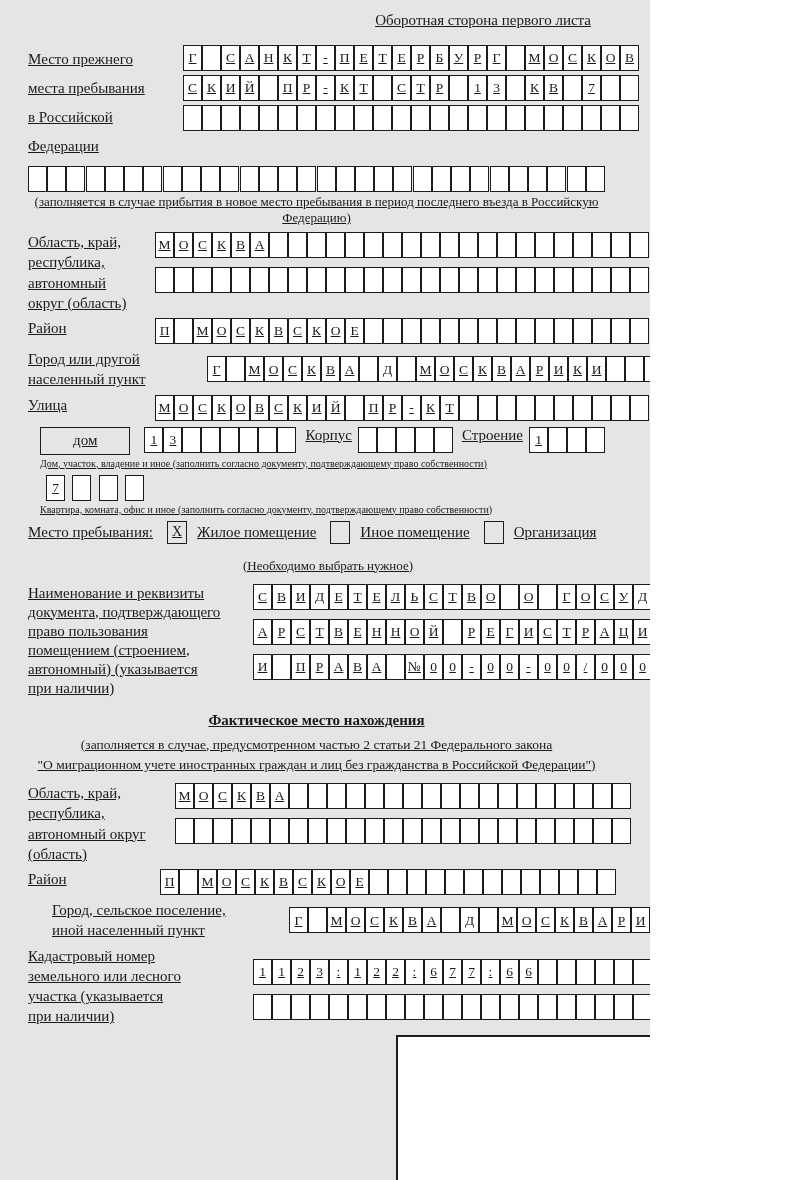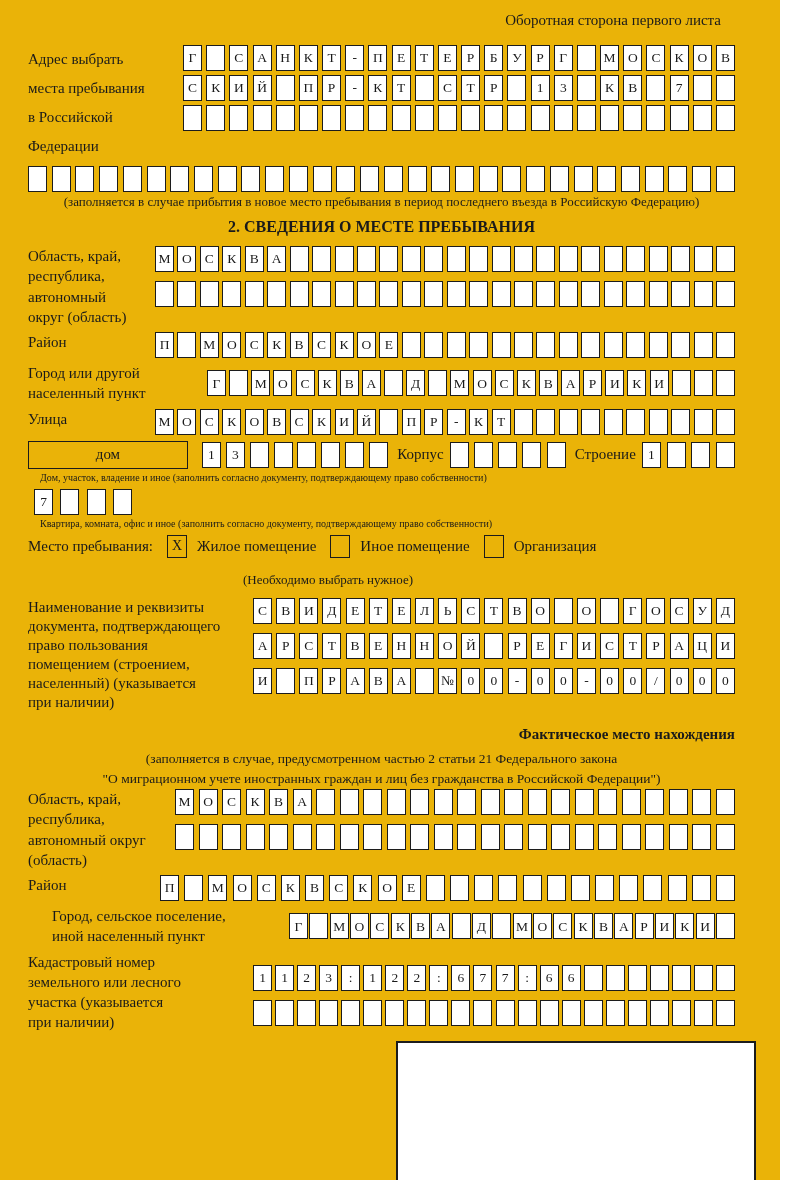--- a/index.html
+++ b/index.html
@@ -1,20 +1,20 @@
 <!DOCTYPE html>
 <html><head>
 <meta charset="utf-8">
 <style>
   html,body{margin:0;padding:0;background:#fff;}
   .page{
-    width:780px;height:1180px;box-sizing:border-box;position:relative;
-    background:#eab308;color:#1a1a1a;
+    width:650px;height:1180px;box-sizing:border-box;position:relative;
+    background:#e5e5e5;color:#1a1a1a;
     font-family:"Liberation Serif","DejaVu Serif",serif;
-    padding:12px 45px 0 28px;overflow:hidden;
+    padding:12px 45px 0 28px;overflow:hidden;text-decoration:underline;
   }
   .hdr{ text-align:right; font-size:15px; padding-right:14px; margin-bottom:16px;}
   .cells{display:flex;justify-content:space-between;}
   .cell{
     width:19px;height:26px;border:1.6px solid #1c1c1c;box-sizing:border-box;
     display:flex;align-items:center;justify-content:center;
     font-size:13.5px;line-height:1;background:#fff;flex:none;
   }
   .fieldrow{display:flex;margin-bottom:5px;}
   .lbl{font-size:15px;line-height:1.35;white-space:pre-line;flex:none;}
@@ -27,51 +27,51 @@
   .note{font-size:13px;text-align:center;margin:2px 0 6px 0;}
   .sect-title{font-size:16px;font-weight:bold;text-align:center;margin:8px 0 10px 0;}
   .lw127{width:127px;}
   .lw142{width:142px;}
   .lw147{width:147px;}
   .lw132{width:132px;}
   .lw200{width:200px;margin-left:24px;}
   .lw225{width:225px;}
   .vcenter{align-items:center;gap:37px;}
   
-  .house-row{display:flex;align-items:center;margin:6px 0 2px 0;}
+  .house-row{display:flex;margin:6px 0 2px 12px;}
   .namebox{border:1.6px solid #1c1c1c;height:28px;box-sizing:border-box;display:flex;align-items:center;justify-content:center;font-size:15px;}
   .box-dom{width:168px;}
   .box-kv{width:200px;}
   .cg8{width:196px;margin-left:14px;}
   .cg5{width:122px;margin-left:6px;}
   .cg4{width:98px;margin-left:6px;}
   .inline-lbl{font-size:15px;margin-left:9px;flex:none;}
   .subnote{font-size:10px;margin:3px 0 6px 12px;}
   
   .stay{display:flex;align-items:center;font-size:15px;margin-top:6px;}
   .chk{width:20px;height:23px;border:1.6px solid #1c1c1c;box-sizing:border-box;display:flex;align-items:center;justify-content:center;font-size:14px;margin:0 10px 0 14px;flex:none;}
   .stay-note{font-size:13px;margin:14px 0 10px 215px;}
   .doc-lbl{line-height:19px;}
   
-  .fact-title{font-size:15px;font-weight:bold;text-align:right;margin:14px 0 6px 0;}
-  .fact-note{font-size:13.5px;text-align:center;white-space:pre-line;line-height:1.5;}
+  .fact-title{font-size:15px;font-weight:bold;text-align:center;margin:14px 0 6px 0;}
+  .fact-note{font-size:13.5px;text-align:center;white-space:pre-line;margin-bottom:8px;line-height:1.5;}
   .cad-col{padding-top:13px;}
   
   .confirm-wrap{margin-top:8px;margin-left:340px;width:420px;}
   .confirm-box{width:360px;height:176px;border:2px solid #1c1c1c;box-sizing:border-box;margin-left:28px;background:#fff;}
 </style>
 </head>
 <body>
 
 <div class="page">
 
   <div class="hdr">Оборотная сторона первого листа</div>
 
   <div class="fieldrow b1">
-    <div class="lbl b1-lbl">Адрес выбрать
+    <div class="lbl b1-lbl">Место прежнего
 места пребывания
 в Российской
 Федерации</div>
     <div class="colrows grow">
       <div class="cells">
           <span class="cell">Г</span>
           <span class="cell"></span>
           <span class="cell">С</span>
           <span class="cell">А</span>
           <span class="cell">Н</span>
@@ -176,21 +176,20 @@
       <span class="cell"></span>
       <span class="cell"></span>
       <span class="cell"></span>
       <span class="cell"></span>
       <span class="cell"></span>
       <span class="cell"></span>
       <span class="cell"></span>
     </div>
   <div class="note">(заполняется в случае прибытия в новое место пребывания в период последнего въезда в Российскую Федерацию)</div>
 
-  <div class="sect-title">2. СВЕДЕНИЯ О МЕСТЕ ПРЕБЫВАНИЯ</div>
 
   <div class="fieldrow">
     <div class="lbl lw127">Область, край,
 республика,
 автономный
 округ (область)</div>
     <div class="colrows grow">
       <div class="cells">
           <span class="cell">М</span>
           <span class="cell">О</span>
@@ -394,21 +393,21 @@
     <span class="chk"></span>
     <span>Организация</span>
   </div>
   <div class="stay-note">(Необходимо выбрать нужное)</div>
 
   <div class="fieldrow">
     <div class="lbl lw225 doc-lbl">Наименование и реквизиты
 документа, подтверждающего
 право пользования
 помещением (строением,
-населенный) (указывается
+автономный) (указывается
 при наличии)</div>
     <div class="colrows grow">
       <div class="cells">
           <span class="cell">С</span>
           <span class="cell">В</span>
           <span class="cell">И</span>
           <span class="cell">Д</span>
           <span class="cell">Е</span>
           <span class="cell">Т</span>
           <span class="cell">Е</span>

